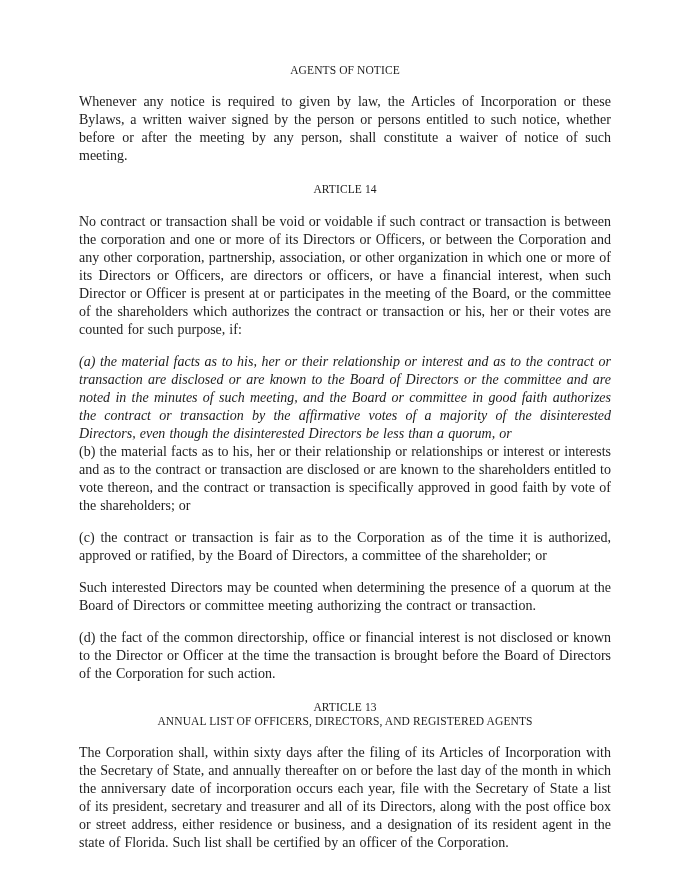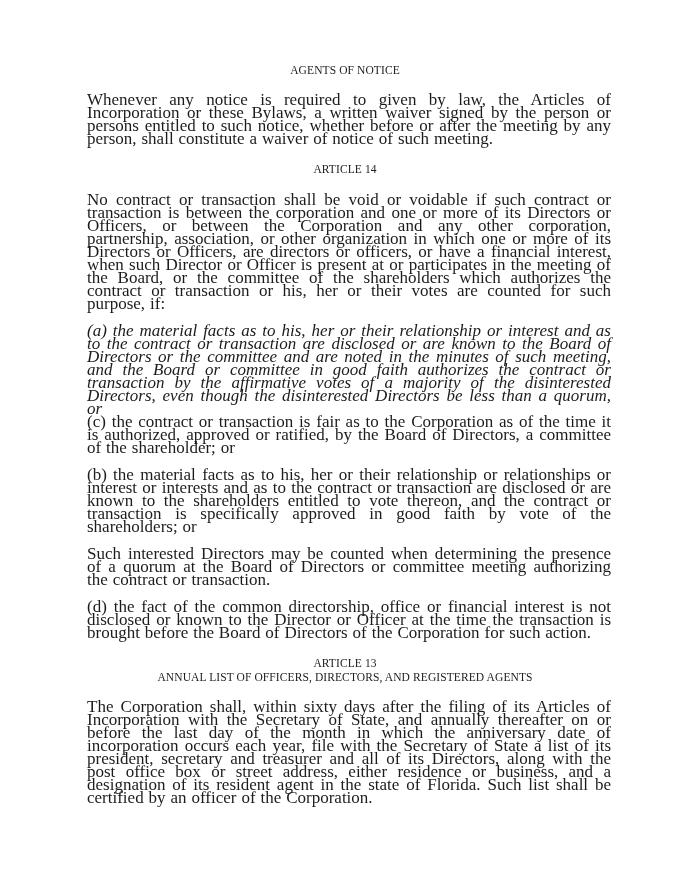--- a/index.html
+++ b/index.html
@@ -30,23 +30,23 @@
     letter-spacing: 0.1px;
   }
   .article-head.spaced {
     margin-top: 17px;
   }
   .head-line {
     white-space: nowrap;
   }
   .para {
     text-align: justify;
-    font-size: 17px;
-    line-height: 13px;
-    margin: 0 0 14px 8px;
+    font-size: 14px;
+    line-height: 18px;
+    margin: 0 0 14px 0;
     word-spacing: 0.04em;
   }
   .para.tight {
     margin-bottom: 0;
     font-style: italic;
   }
 </style>
 </head>
 <body>
 
@@ -59,22 +59,22 @@
       </div>
       <p class="para">Whenever any notice is required to given by law, the Articles of Incorporation or these Bylaws, a written waiver signed by the person or persons entitled to such notice, whether before or after the meeting by any person, shall constitute a waiver of notice of such meeting.</p>
     </section>
 
     <section class="article">
       <div class="article-head spaced">
         <div class="head-line">ARTICLE 14</div>
       </div>
       <p class="para">No contract or transaction shall be void or voidable if such contract or transaction is between the corporation and one or more of its Directors or Officers, or between the Corporation and any other corporation, partnership, association, or other organization in which one or more of its Directors or Officers, are directors or officers, or have a financial interest, when such Director or Officer is present at or participates in the meeting of the Board, or the committee of the shareholders which authorizes the contract or transaction or his, her or their votes are counted for such purpose, if:</p>
       <p class="para tight">(a) the material facts as to his, her or their relationship or interest and as to the contract or transaction are disclosed or are known to the Board of Directors or the committee and are noted in the minutes of such meeting, and the Board or committee in good faith authorizes the contract or transaction by the affirmative votes of a majority of the disinterested Directors, even though the disinterested Directors be less than a quorum, or</p>
+      <p class="para">(b) the material facts as to his, her or their relationship or relationships or interest or interests and as to the contract or transaction are disclosed or are known to the shareholders entitled to vote thereon, and the contract or transaction is specifically approved in good faith by vote of the shareholders; or</p>
       <p class="para">(c) the contract or transaction is fair as to the Corporation as of the time it is authorized, approved or ratified, by the Board of Directors, a committee of the shareholder; or</p>
-      <p class="para">(b) the material facts as to his, her or their relationship or relationships or interest or interests and as to the contract or transaction are disclosed or are known to the shareholders entitled to vote thereon, and the contract or transaction is specifically approved in good faith by vote of the shareholders; or</p>
       <p class="para">Such interested Directors may be counted when determining the presence of a quorum at the Board of Directors or committee meeting authorizing the contract or transaction.</p>
       <p class="para">(d) the fact of the common directorship, office or financial interest is not disclosed or known to the Director or Officer at the time the transaction is brought before the Board of Directors of the Corporation for such action.</p>
     </section>
 
     <section class="article">
       <div class="article-head spaced">
         <div class="head-line">ARTICLE 13</div>
         <div class="head-line">ANNUAL LIST OF OFFICERS, DIRECTORS, AND REGISTERED AGENTS</div>
       </div>
       <p class="para">The Corporation shall, within sixty days after the filing of its Articles of Incorporation with the Secretary of State, and annually thereafter on or before the last day of the month in which the anniversary date of incorporation occurs each year, file with the Secretary of State a list of its president, secretary and treasurer and all of its Directors, along with the post office box or street address, either residence or business, and a designation of its resident agent in the state of Florida. Such list shall be certified by an officer of the Corporation.</p>

